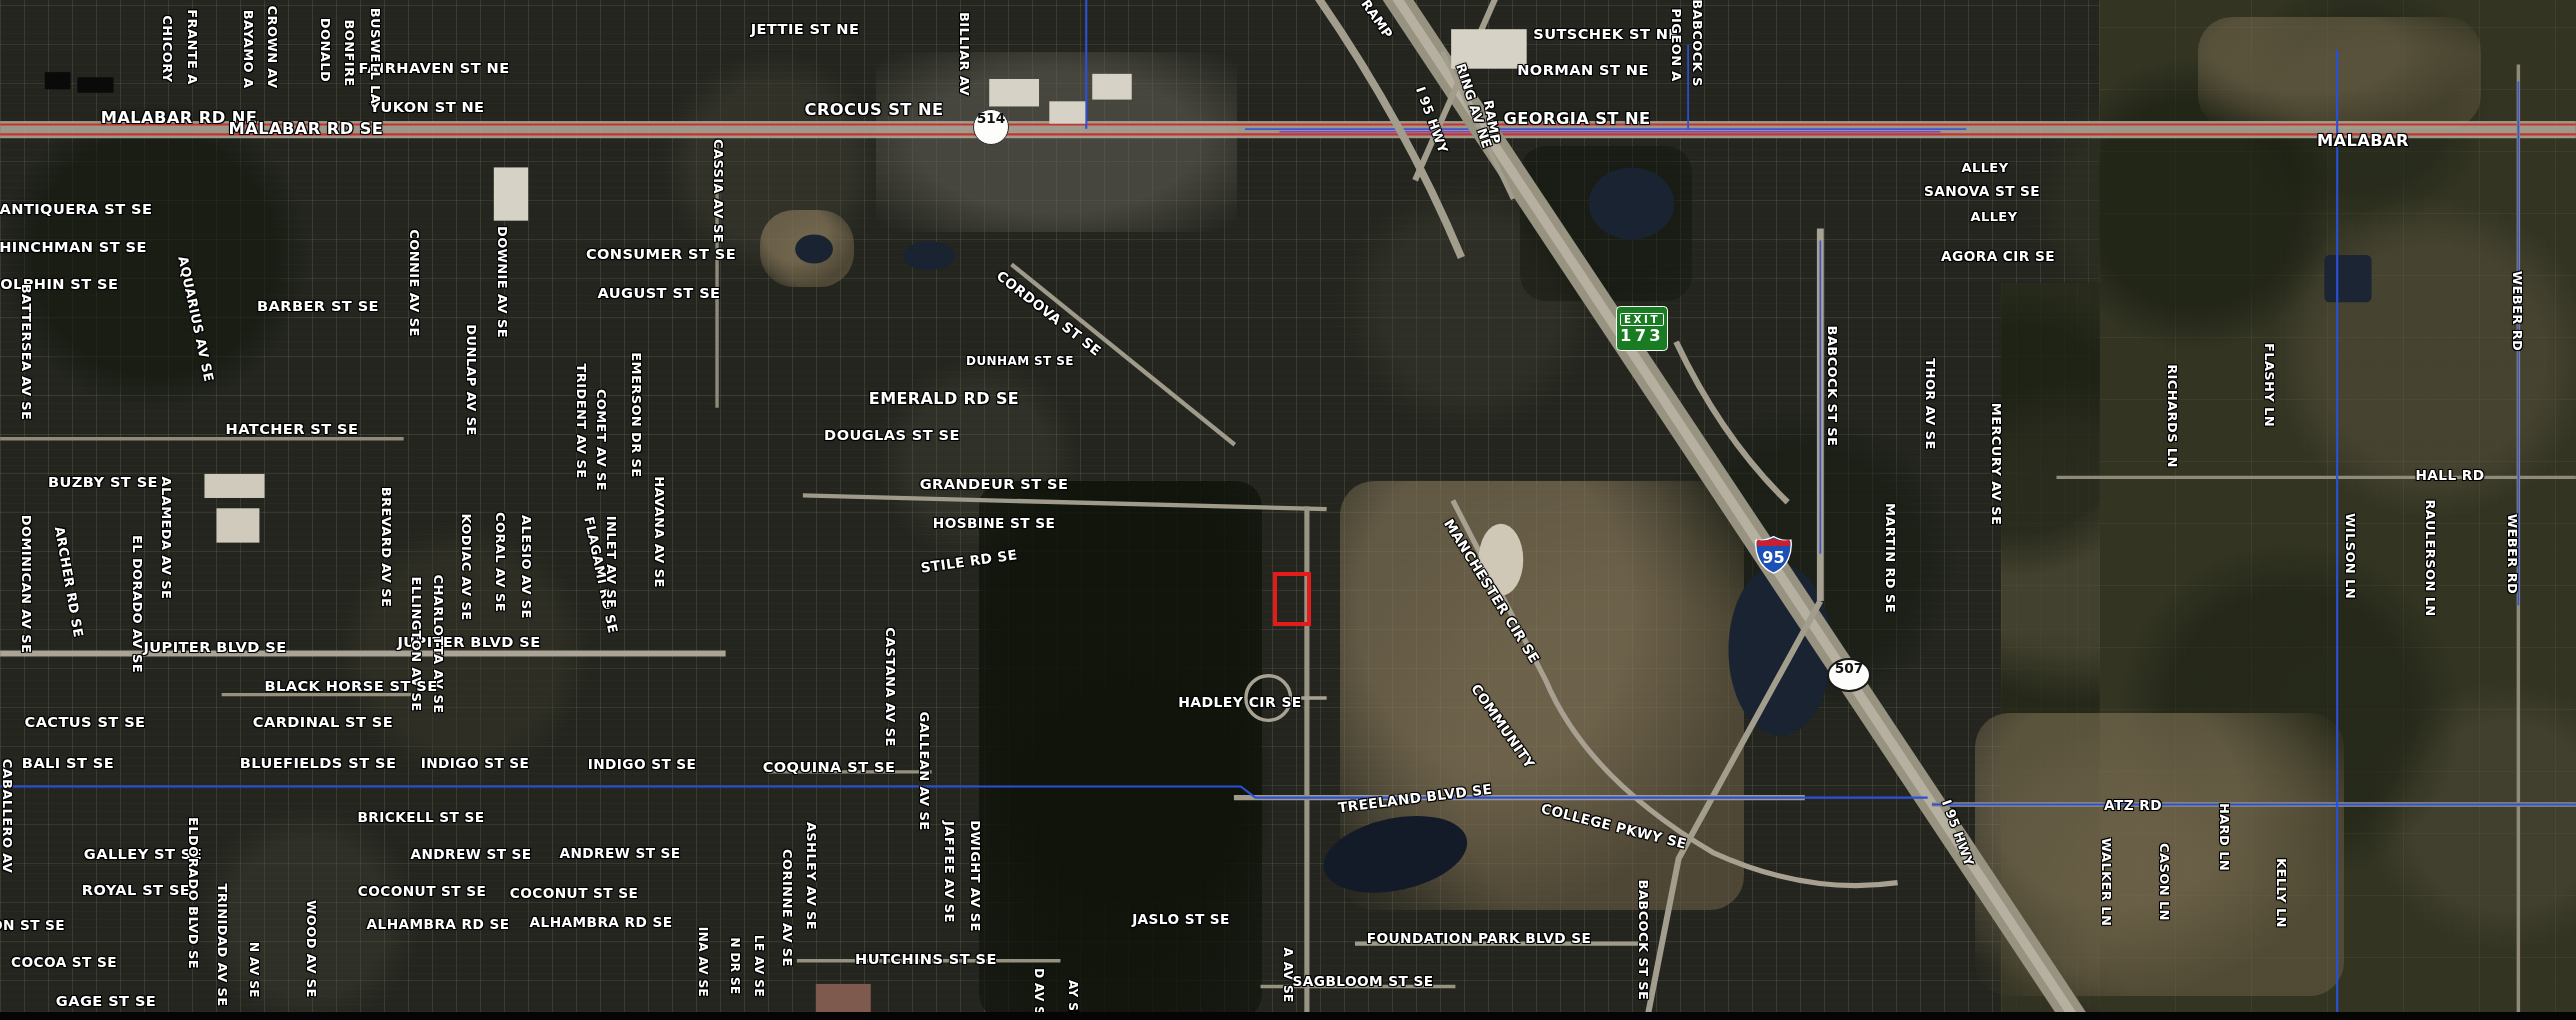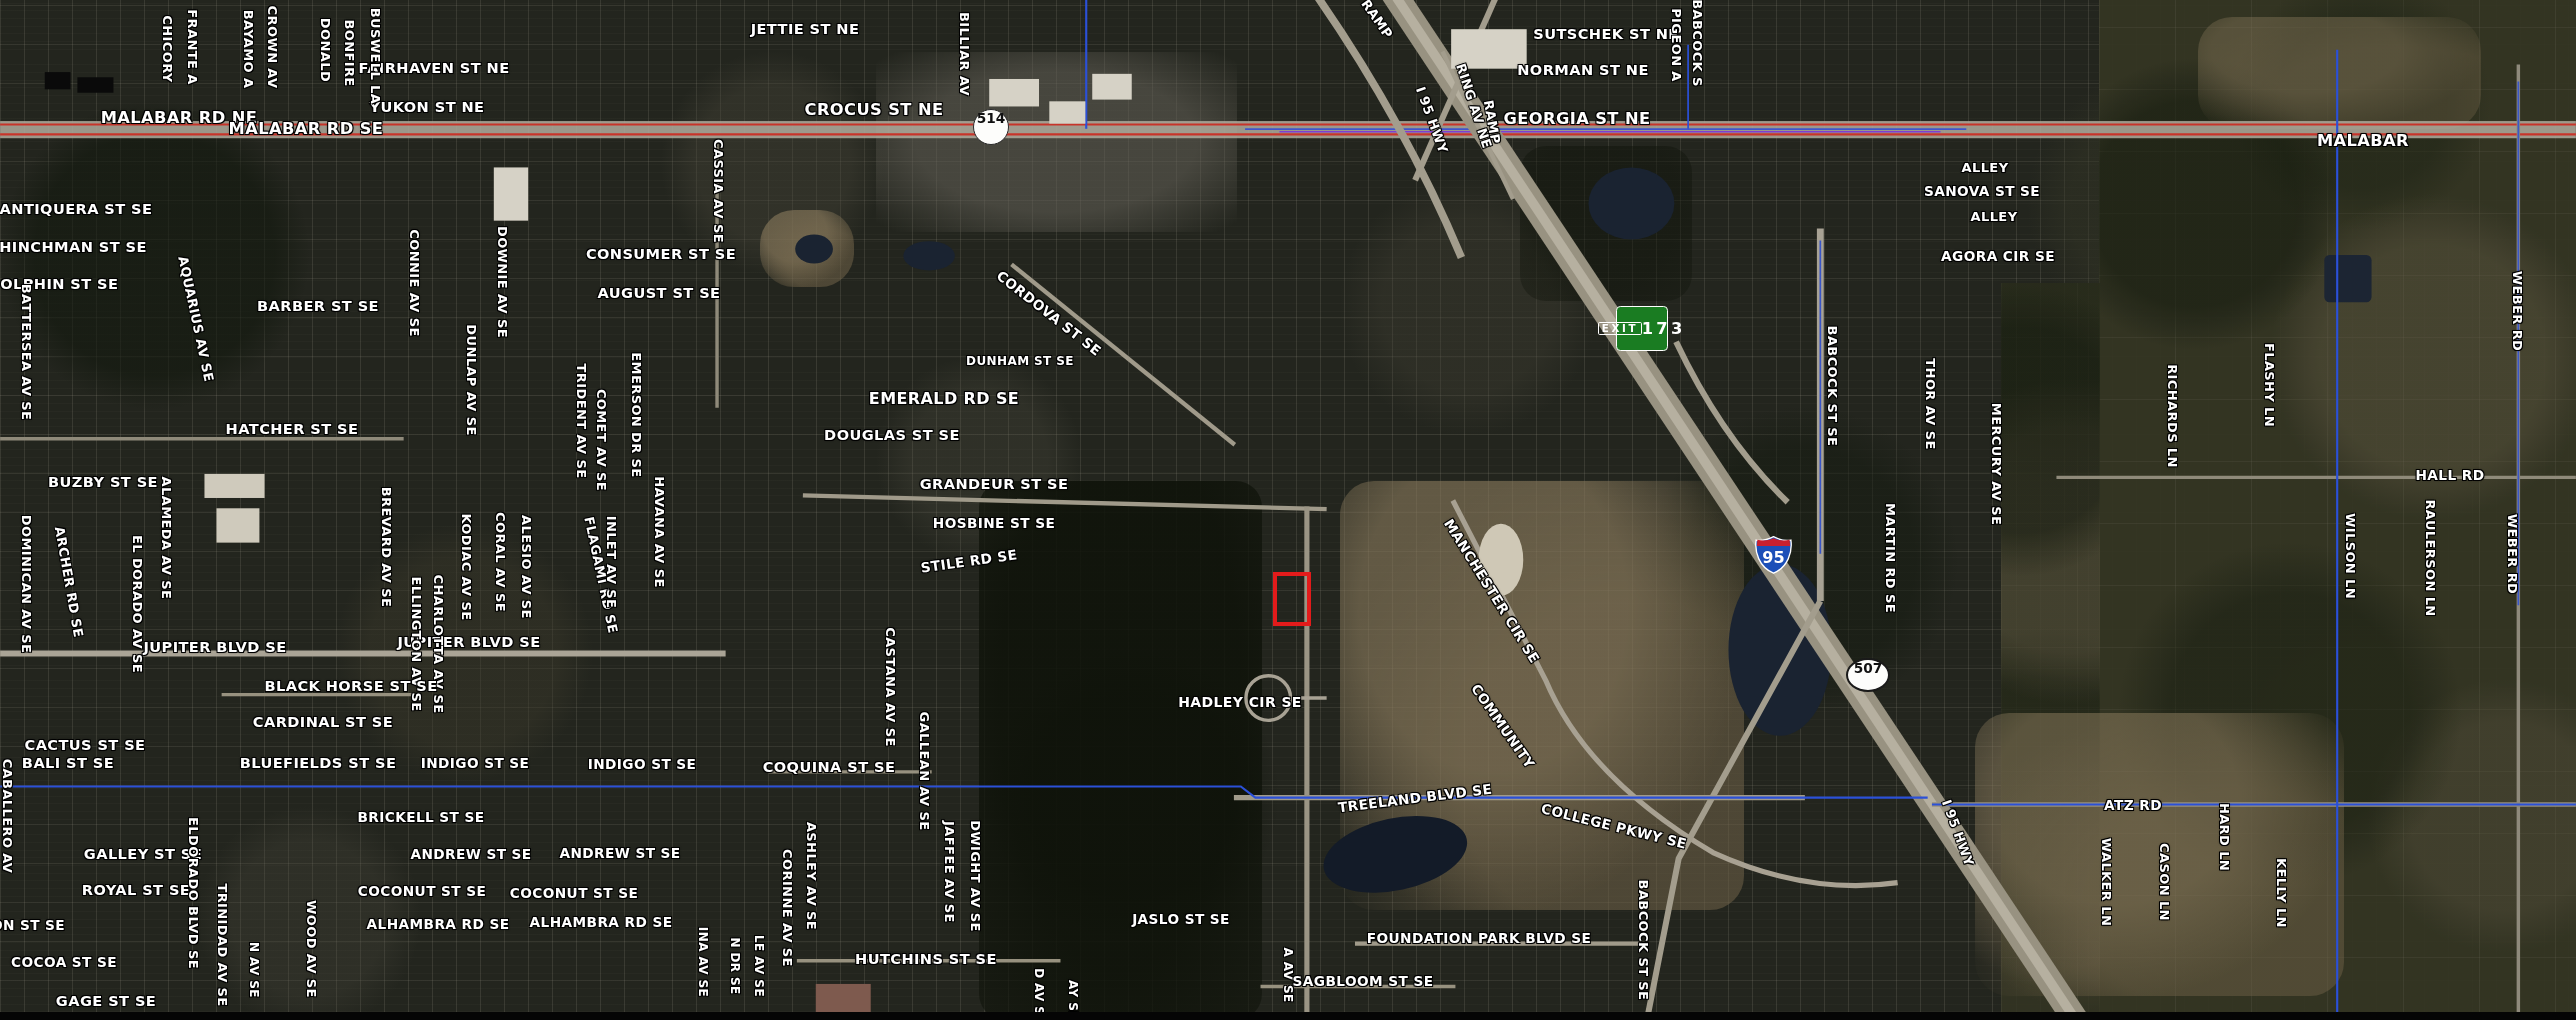--- a/index.html
+++ b/index.html
@@ -41,23 +41,23 @@
     border-radius:34px;}
   .t-gray{background:radial-gradient(ellipse at 50% 50%, rgba(100,97,88,.55) 0 55%, transparent 95%);}
   svg.layer{position:absolute;left:0;top:0;}
   .maplabel{position:absolute;color:#fff;font-weight:bold;white-space:nowrap;letter-spacing:0.4px;
     text-shadow:-1px -1px 0 #000,1px -1px 0 #000,-1px 1px 0 #000,1px 1px 0 #000,0 0 2.6px #000;
     transform:translate(-50%,-50%);z-index:30;}
   .subject-rect{position:absolute;border:4.3px solid #e31b1b;background:transparent;z-index:40;}
   .shield{position:absolute;z-index:35;display:flex;align-items:flex-start;justify-content:center;
     font-weight:bold;color:#111;}
   .shield-circle{width:34px;height:34px;border-radius:50%;background:#fdfdfb;border:1.7px solid #2a2a2a;font-size:13.7px;}
-  .shield-oval{width:40px;height:30px;border-radius:50%;background:#fdfdfb;border:2.6px solid #1a1a1a;font-size:13.7px;margin-left:19px;}
+  .shield-oval{width:40px;height:30px;border-radius:50%;background:#fdfdfb;border:2.6px solid #1a1a1a;font-size:13.7px;}
   .exit-sign{position:absolute;width:50px;height:43px;background:#1a7c22;border:1.7px solid #fff;border-radius:4.3px;
-    z-index:35;display:flex;flex-direction:row;align-items:center;justify-content:center;color:#fff;}
+    z-index:35;display:flex;flex-direction:column;align-items:center;justify-content:center;color:#fff;}
   .exit-sign .l1{font-size:10.3px;font-weight:bold;letter-spacing:2.6px;line-height:11px;border:0.9px solid #fff;padding:0 2.6px;border-radius:1.7px;}
   .exit-sign .l2{font-size:16.3px;font-weight:bold;letter-spacing:3.4px;line-height:19px;}
   .i95{position:absolute;z-index:35;}
   .watermark{position:absolute;color:#f2f2f2;font-size:28px;font-weight:normal;z-index:50;
     text-shadow:0 0.9px 2.6px rgba(0,0,0,.8);letter-spacing:0.9px;}
   .bottombar{position:absolute;left:0;bottom:0;width:100%;height:7.7px;background:#050505;z-index:60;}
 </style>
 </head>
 <body>
 
@@ -202,21 +202,21 @@
       <div class="maplabel" style="left: 438px; top: 644px; font-size: 13px; transform: translate(-50%, -50%) rotate(90deg);">CHARLOTTA AV SE</div>
       <div class="maplabel" style="left: 466px; top: 567px; font-size: 13px; transform: translate(-50%, -50%) rotate(90deg);">KODIAC AV SE</div>
       <div class="maplabel" style="left: 500px; top: 562px; font-size: 13px; transform: translate(-50%, -50%) rotate(90deg);">CORAL AV SE</div>
       <div class="maplabel" style="left: 526px; top: 567px; font-size: 13px; transform: translate(-50%, -50%) rotate(90deg);">ALESIO AV SE</div>
       <div class="maplabel" style="left: 137px; top: 604px; font-size: 13px; transform: translate(-50%, -50%) rotate(90deg);">EL DORADO AV SE</div>
       <div class="maplabel" style="left: 166px; top: 538px; font-size: 13px; transform: translate(-50%, -50%) rotate(90deg);">ALAMEDA AV SE</div>
       <div class="maplabel" style="left: 69px; top: 582px; font-size: 13px; transform: translate(-50%, -50%) rotate(80deg);">ARCHER RD SE</div>
       <div class="maplabel" style="left: 26px; top: 584px; font-size: 13px; transform: translate(-50%, -50%) rotate(90deg);">DOMINICAN AV SE</div>
       <div class="maplabel" style="left: 313px; top: 685px; font-size: 14.6px; transform: translate(-50%, -50%) rotate(0deg); margin-left: 38px;">BLACK HORSE ST SE</div>
       <div class="maplabel" style="left: 323px; top: 721px; font-size: 14.6px; transform: translate(-50%, -50%) rotate(0deg);">CARDINAL ST SE</div>
-      <div class="maplabel" style="left: 85px; top: 721px; font-size: 14.6px; transform: translate(-50%, -50%) rotate(0deg); margin-top: 23px;">CACTUS ST SE</div>
+      <div class="maplabel" style="left: 85px; top: 721px; font-size: 14.6px; transform: translate(-50%, -50%) rotate(0deg);">CACTUS ST SE</div>
       <div class="maplabel" style="left: 68px; top: 762px; font-size: 14.6px; transform: translate(-50%, -50%) rotate(0deg);">BALI ST SE</div>
       <div class="maplabel" style="left: 318px; top: 762px; font-size: 14.6px; transform: translate(-50%, -50%) rotate(0deg);">BLUEFIELDS ST SE</div>
       <div class="maplabel" style="left: 475px; top: 763px; font-size: 13.7px; transform: translate(-50%, -50%) rotate(0deg);">INDIGO ST SE</div>
       <div class="maplabel" style="left: 642px; top: 764px; font-size: 13.7px; transform: translate(-50%, -50%) rotate(0deg);">INDIGO ST SE</div>
       <div class="maplabel" style="left: 143px; top: 853px; font-size: 14.6px; transform: translate(-50%, -50%) rotate(0deg);">GALLEY ST SE</div>
       <div class="maplabel" style="left: 136px; top: 889px; font-size: 14.6px; transform: translate(-50%, -50%) rotate(0deg);">ROYAL ST SE</div>
       <div class="maplabel" style="left: 421px; top: 817px; font-size: 13.7px; transform: translate(-50%, -50%) rotate(0deg);">BRICKELL ST SE</div>
       <div class="maplabel" style="left: 471px; top: 854px; font-size: 13.7px; transform: translate(-50%, -50%) rotate(0deg);">ANDREW ST SE</div>
       <div class="maplabel" style="left: 620px; top: 853px; font-size: 13.7px; transform: translate(-50%, -50%) rotate(0deg);">ANDREW ST SE</div>
       <div class="maplabel" style="left: 422px; top: 891px; font-size: 13.7px; transform: translate(-50%, -50%) rotate(0deg);">COCONUT ST SE</div>

